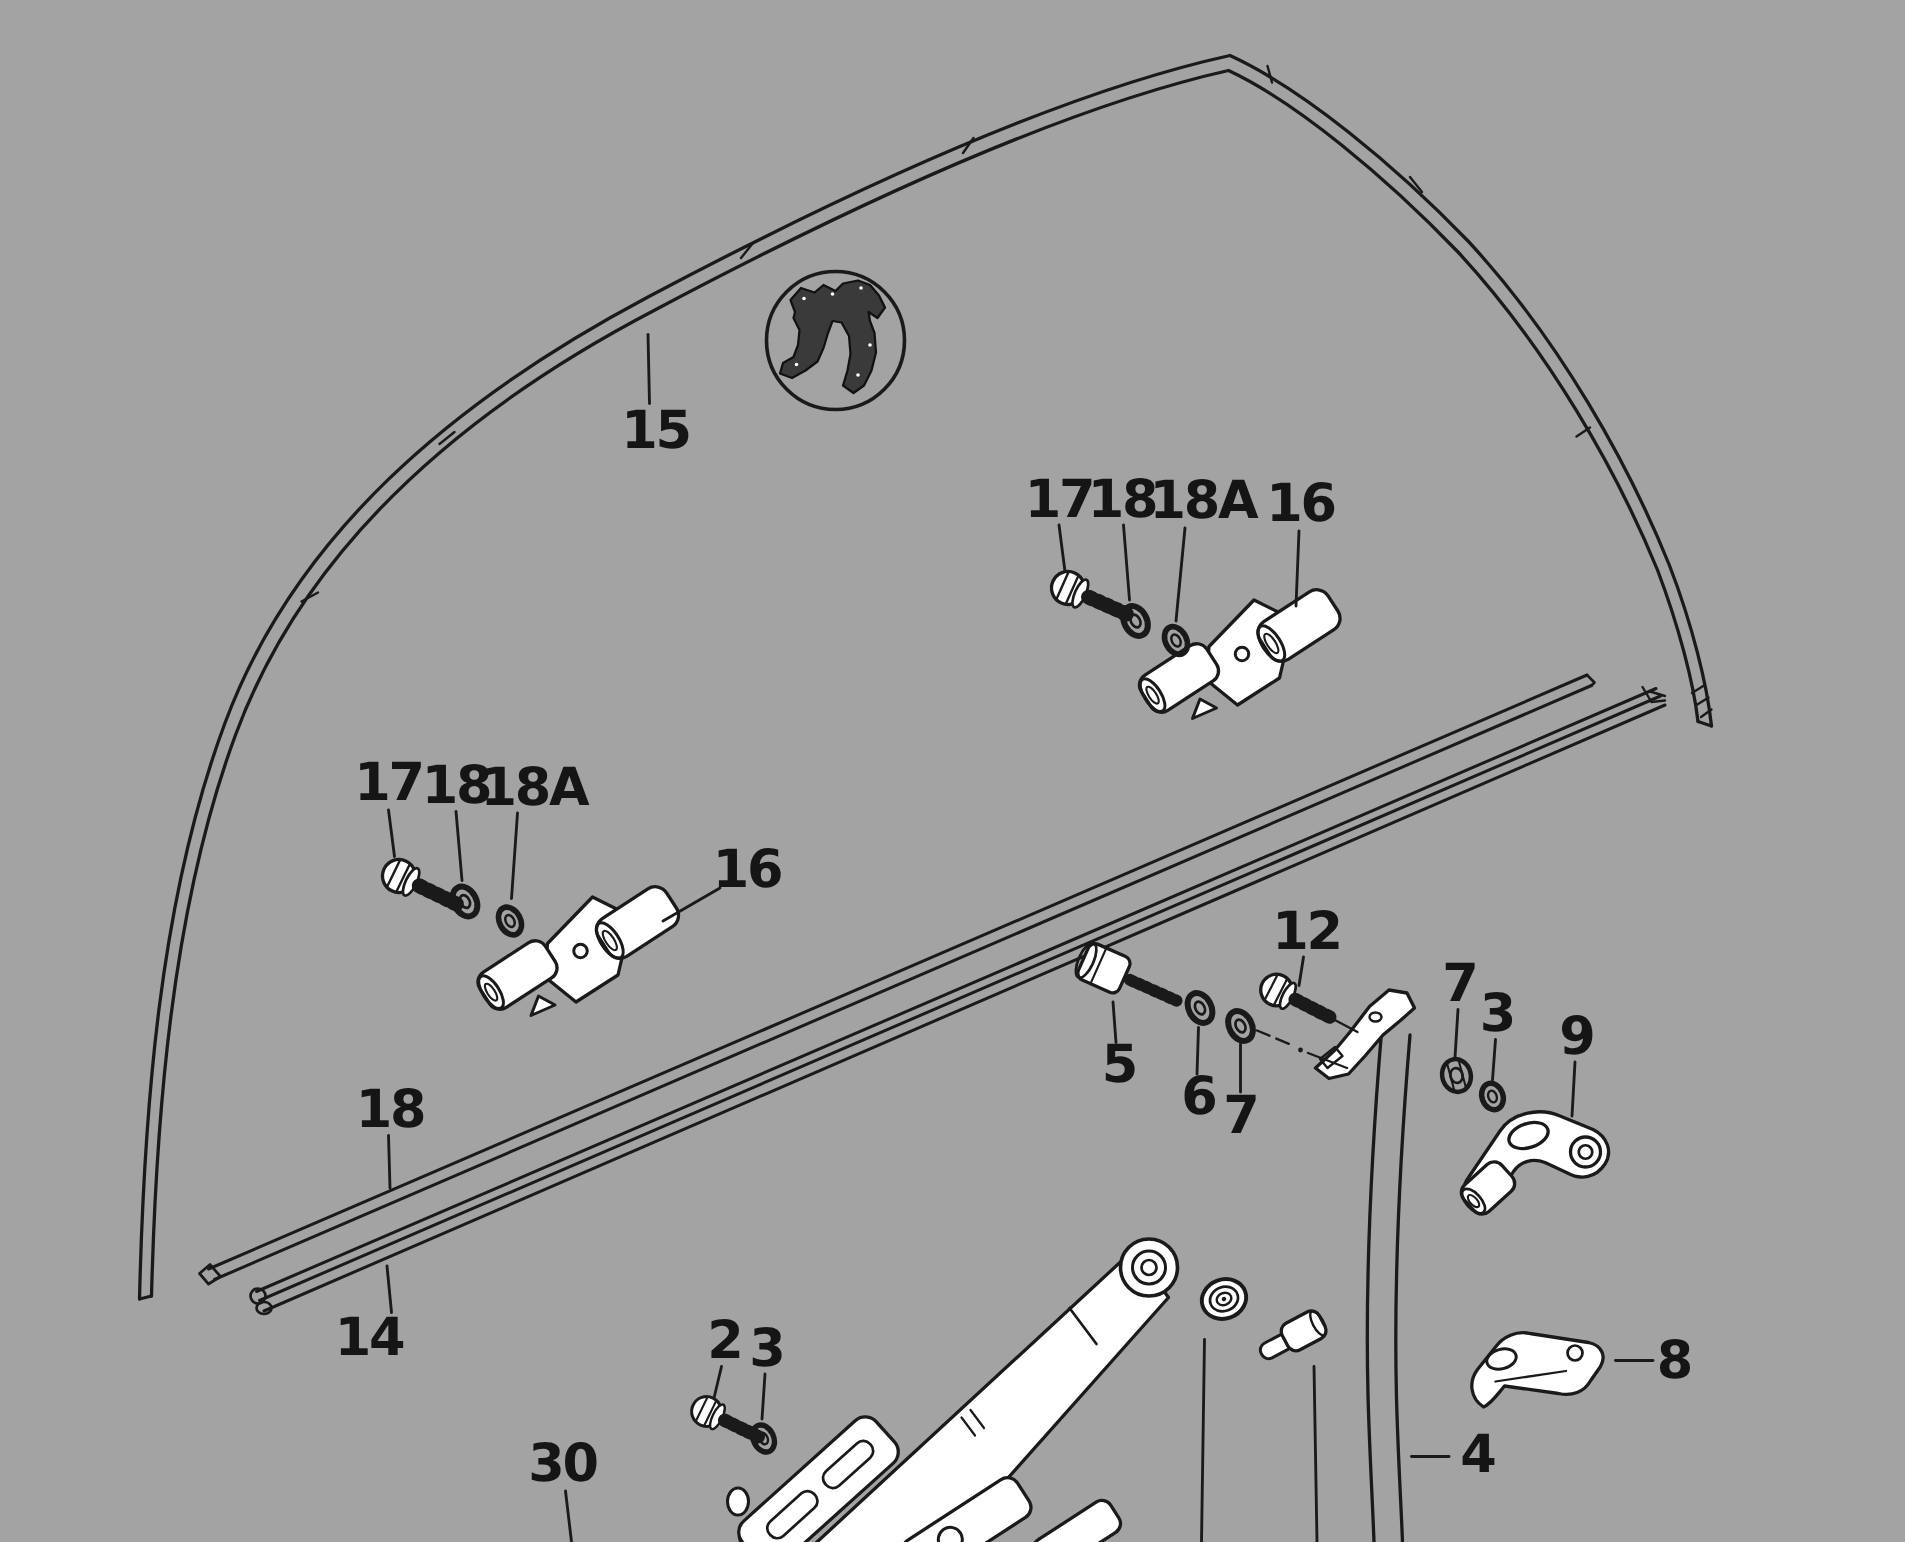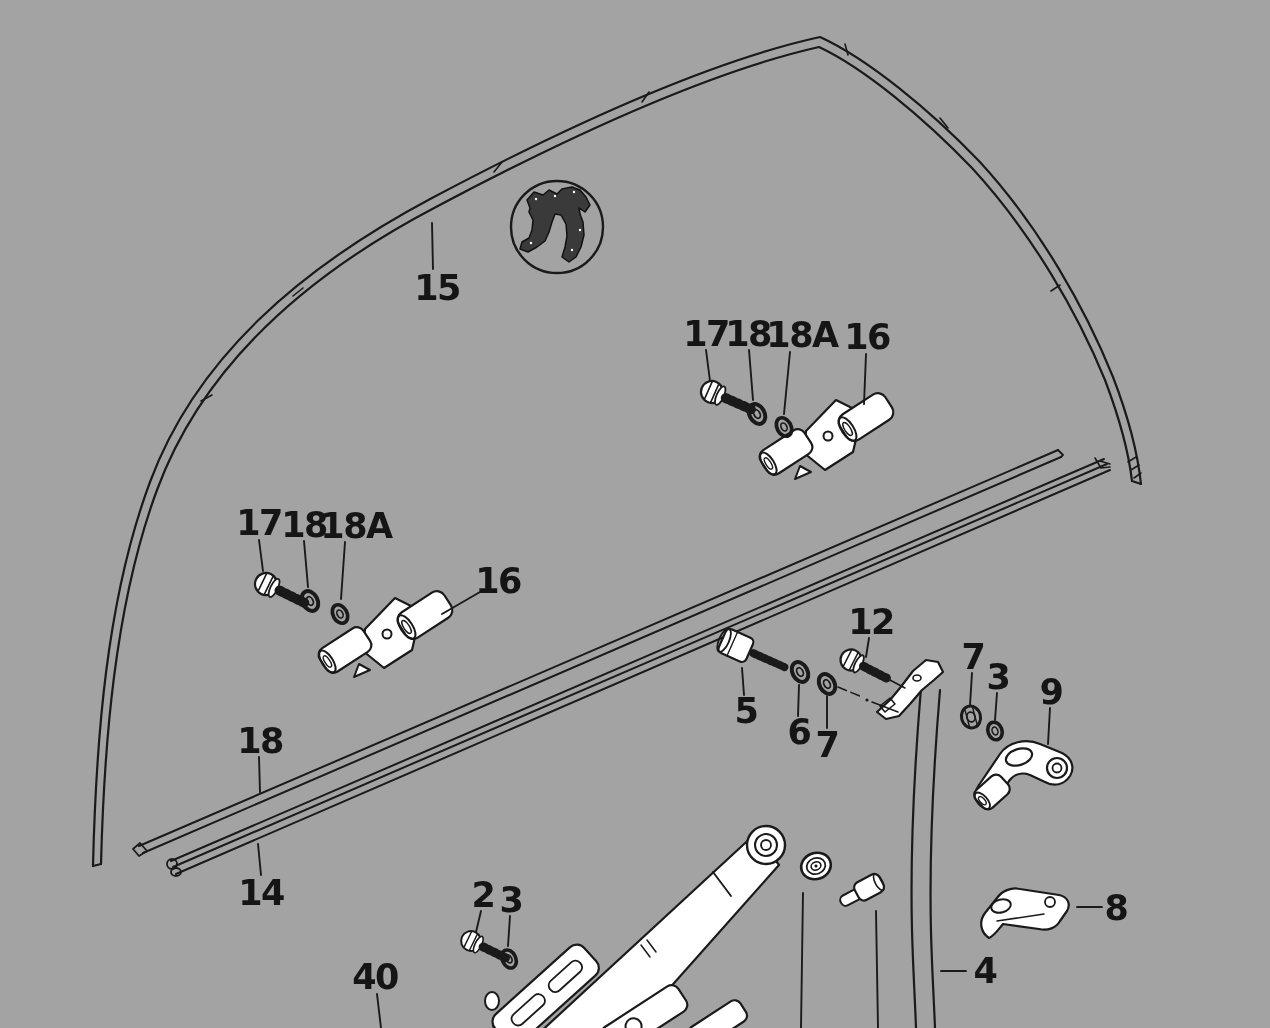--- a/index.html
+++ b/index.html
@@ -283,27 +283,27 @@
 <span class="callout" style="left:437px;top:288px">15</span>
 <span class="callout" style="left:706px;top:334px">17</span>
 <span class="callout" style="left:748px;top:334px">18</span>
 <span class="callout" style="left:802px;top:335px">18A</span>
 <span class="callout" style="left:867px;top:337px">16</span>
 <span class="callout" style="left:259px;top:523px">17</span>
 <span class="callout" style="left:304px;top:525px">18</span>
 <span class="callout" style="left:356px;top:526px">18A</span>
 <span class="callout" style="left:498px;top:581px">16</span>
 <span class="callout" style="left:260px;top:741px">18</span>
-<span class="callout" style="left:261px;top:893px">14</span>
+<span class="callout" style="left:246px;top:893px">14</span>
 <span class="callout" style="left:871px;top:622px">12</span>
 <span class="callout" style="left:746px;top:711px">5</span>
 <span class="callout" style="left:799px;top:732px">6</span>
 <span class="callout" style="left:827px;top:745px">7</span>
 <span class="callout" style="left:973px;top:657px">7</span>
 <span class="callout" style="left:998px;top:677px">3</span>
 <span class="callout" style="left:1051px;top:692px">9</span>
 <span class="callout" style="left:483px;top:895px">2</span>
 <span class="callout" style="left:511px;top:900px">3</span>
-<span class="callout" style="left:375px;top:977px">40</span>
+<span class="callout" style="left:375px;top:977px">30</span>
 <span class="callout" style="left:1116px;top:908px">8</span>
 <span class="callout" style="left:985px;top:971px">4</span>
 
 </div>
 
 </body></html>

